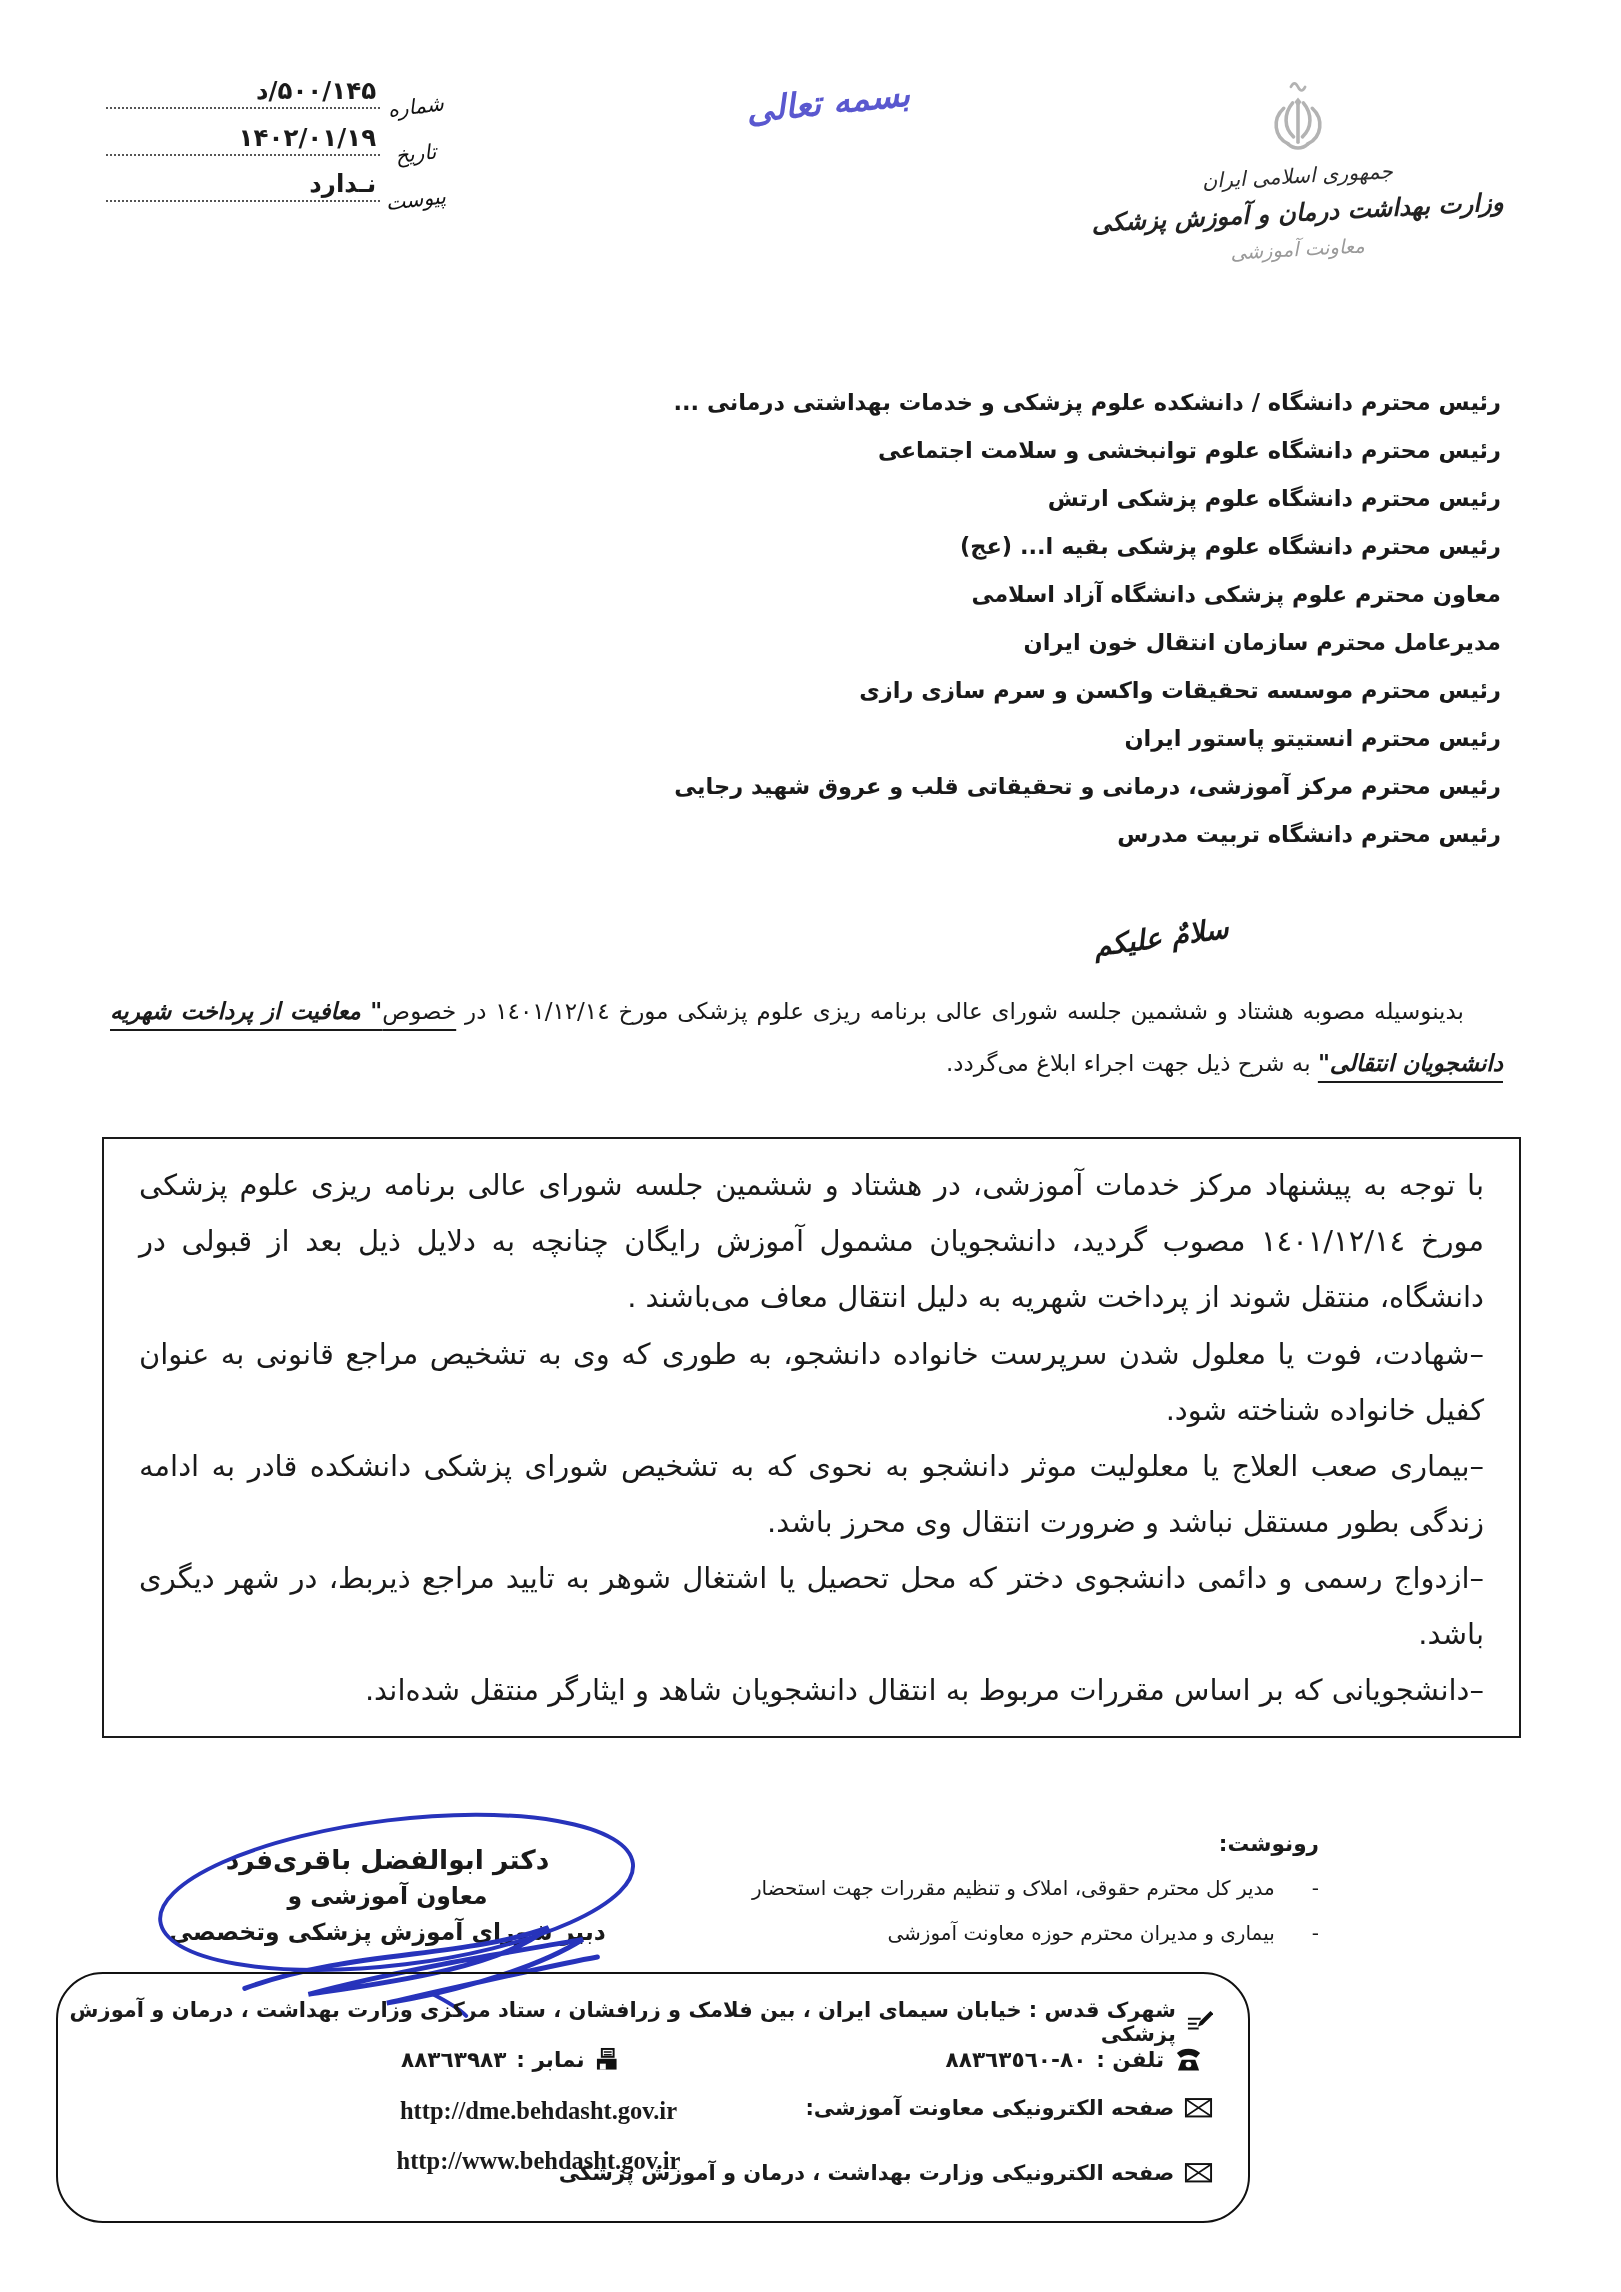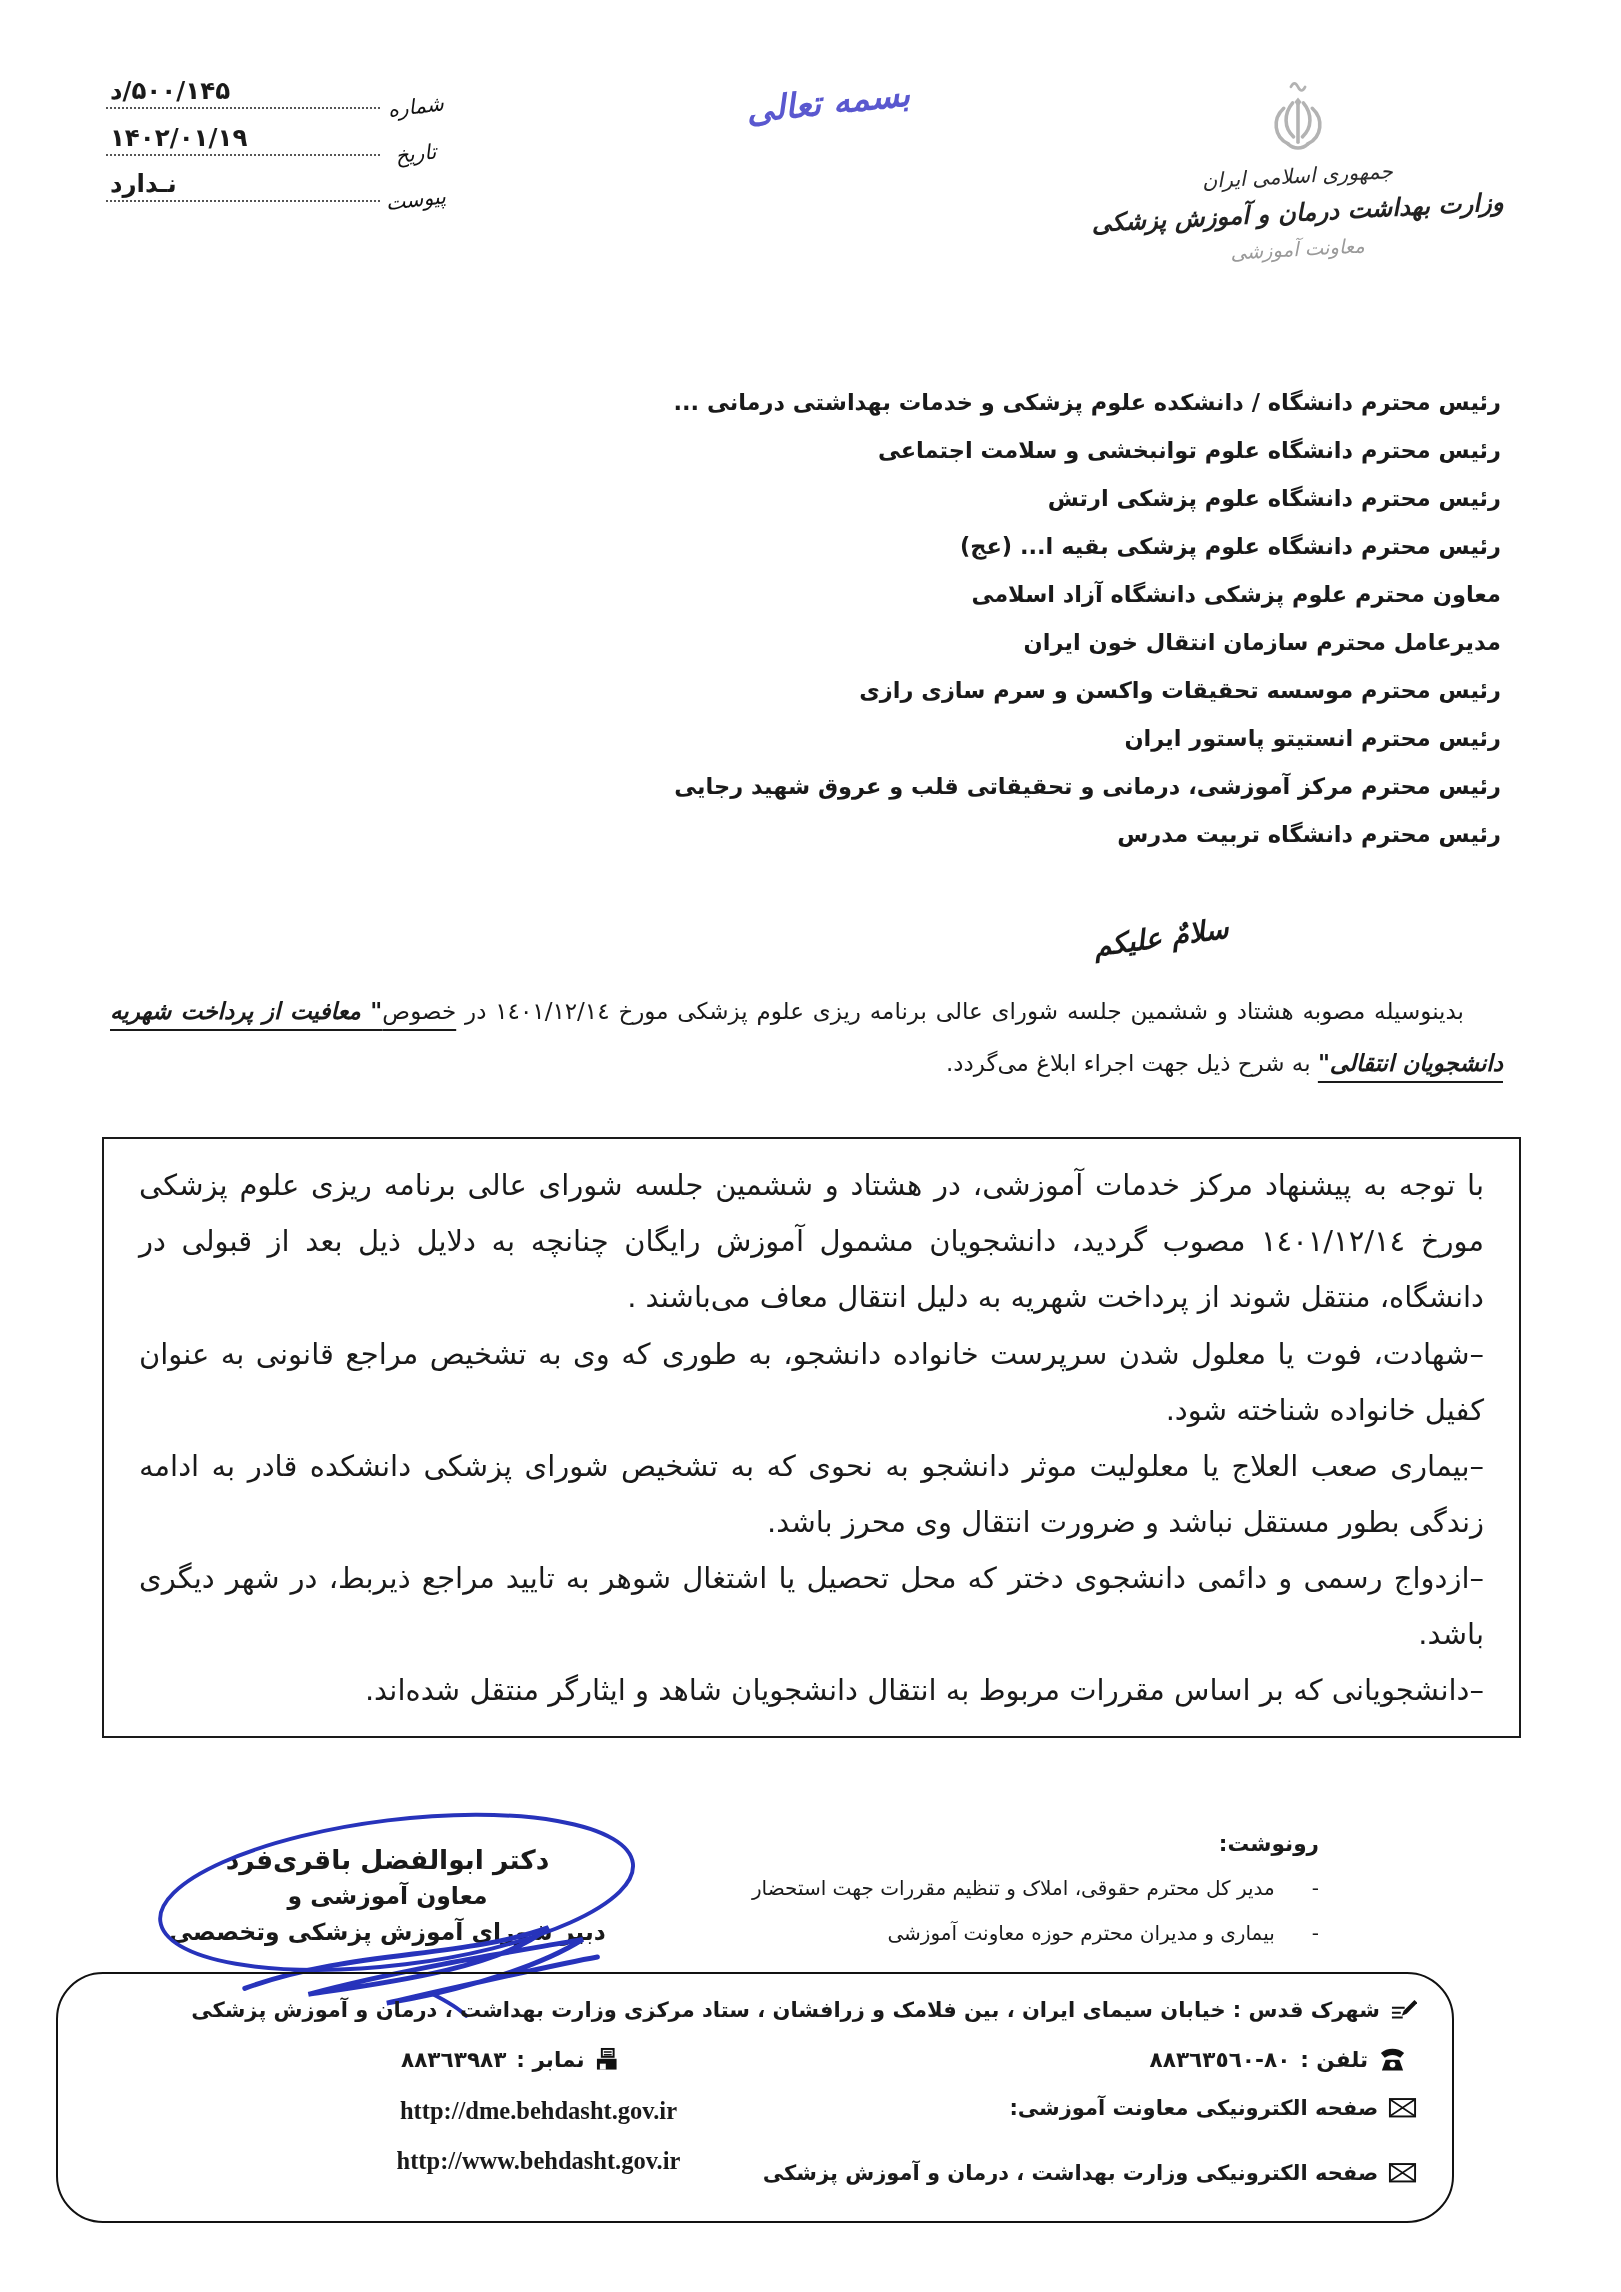--- a/index.html
+++ b/index.html
@@ -14,21 +14,21 @@
   }
   
   .meta{position:absolute;top:76px;left:106px;width:343px;}
   .meta-row{display:flex;align-items:flex-end;margin-bottom:13.7px;}
   .meta-label{
     font-style:italic;font-size:20.6px;color:#111;
     transform:rotate(-7deg) translateY(9.8px);
     width:69px;text-align:center;flex:0 0 69px;
   }
   .meta-value{
-    flex:1;text-align:left;font-weight:bold;font-size:24.5px;
+    flex:1;text-align:right;font-weight:bold;font-size:24.5px;
     border-bottom:2.9px dotted #555;padding:0 3.9px 2px 3.9px;letter-spacing:2px;
   }
   .ltr{direction:ltr;unicode-bidi:bidi-override;}
   
   .besmellah{
     position:absolute;top:82px;left:735px;width:186px;
     color:#5a58cf;font-size:34px;font-weight:bold;font-style:italic;
     transform:rotate(-6deg);text-align:center;
   }
   
@@ -67,21 +67,21 @@
   .sig-name{font-weight:bold;font-size:26.5px;line-height:37px;}
   .sig-title{font-weight:bold;font-size:23.5px;line-height:36px;}
   .sig-ink{position:absolute;top:1802px;left:137px;pointer-events:none;}
   
   .cc{position:absolute;top:1831px;right:302px;text-align:right;}
   .cc-label{font-weight:bold;font-size:21.6px;margin-bottom:9.8px;}
   .cc-item{display:flex;align-items:flex-start;font-size:20px;line-height:45px;}
   .cc-dash{flex:0 0 auto;margin-left:37px;}
   
   .footer{
-    position:absolute;top:1972px;left:56px;width:1398px;height:251px;
+    position:absolute;top:1972px;left:56px;width:1194px;height:251px;
     border:2.9px solid #111;border-radius:47px;box-sizing:border-box;
   }
   .f-item{position:absolute;display:flex;align-items:center;gap:9.8px;font-weight:bold;}
   .f-address{top:23.5px;right:35px;font-size:21px;}
   .f-phone{top:73px;right:45px;font-size:21.6px;}
   .f-fax{top:73px;left:343px;font-size:21.6px;}
   .f-email1-label{top:122px;right:35px;font-size:21px;}
   .f-email2-label{top:171px;right:35px;font-size:21px;margin-top:16px;}
   .f-url{
     position:absolute;left:260px;width:441px;text-align:center;

